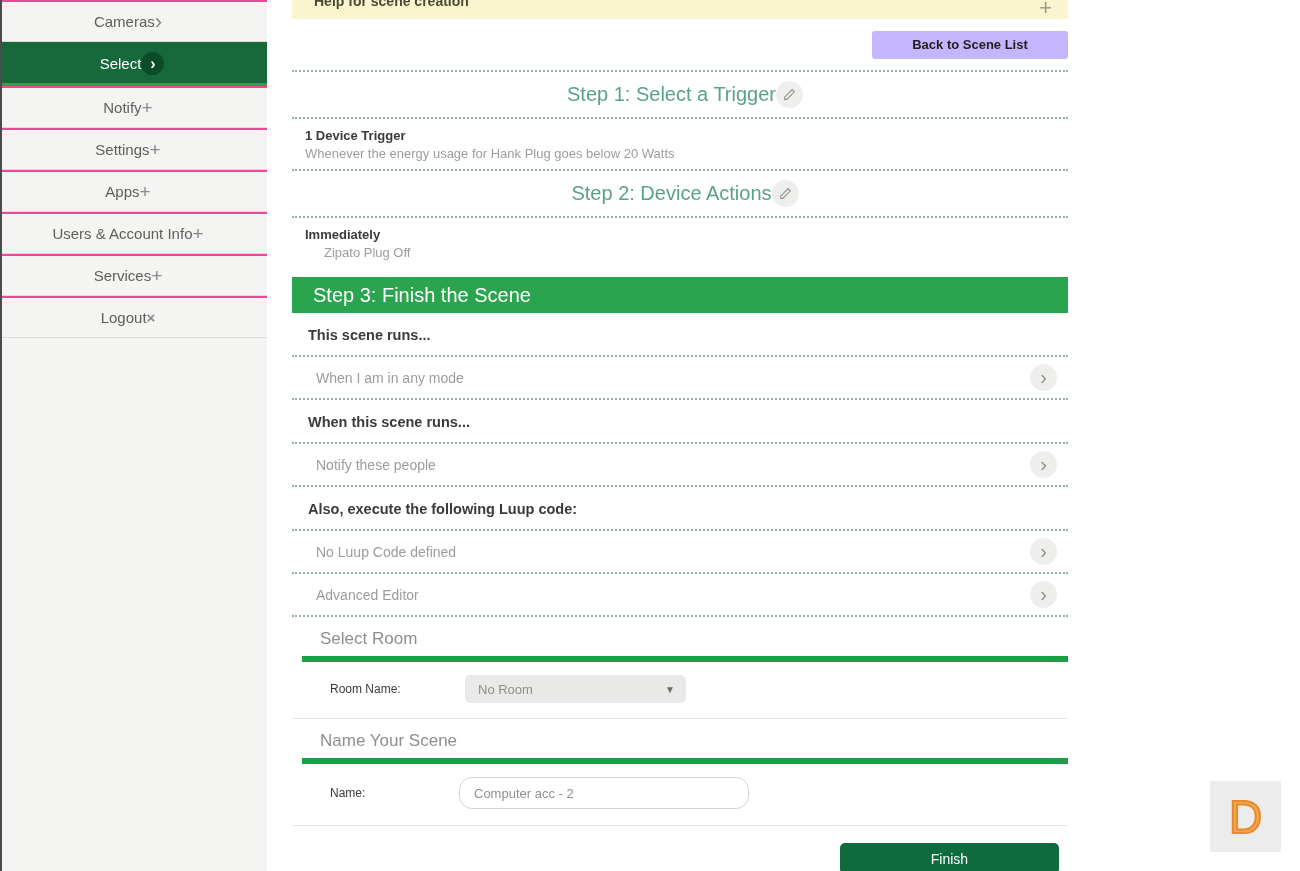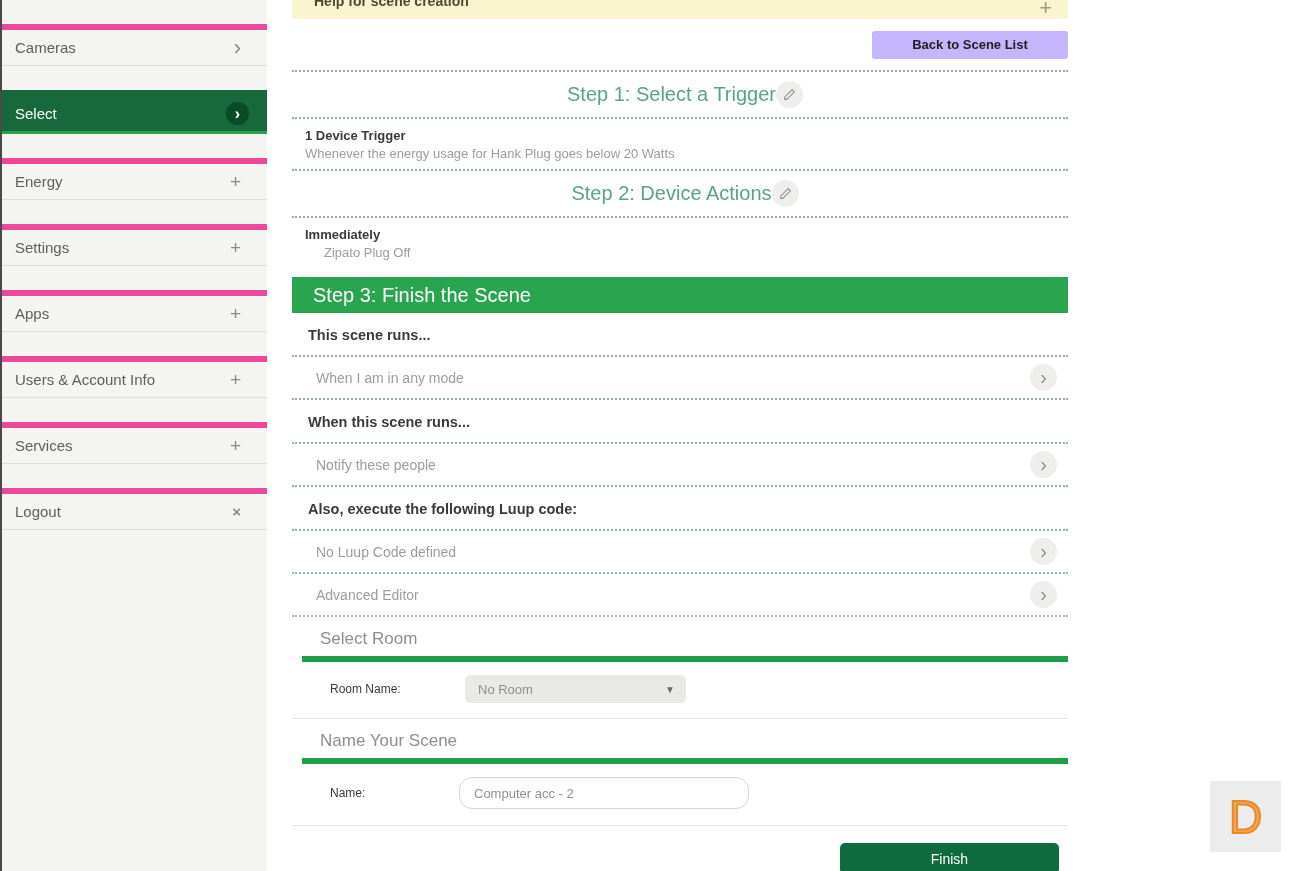--- a/index.html
+++ b/index.html
@@ -3,23 +3,23 @@
 <meta charset="utf-8">
 <style>
   * { margin:0; padding:0; box-sizing:border-box; }
   html,body { width:1300px; height:871px; background:#ffffff; overflow:hidden;
               font-family:"Liberation Sans", sans-serif; }
   .root { position:relative; width:1300px; height:871px; }
 
   
   .sidebar { position:absolute; left:0; top:0; width:267px; height:871px;
              background:#f4f4f2; border-left:2px solid #4a4a4a; }
-  .side-item { height:42px; display:flex; align-items:center; justify-content:space-between;
+  .side-item { height:42px; display:flex; align-items:center; justify-content:center;
                padding:0 26px 0 13px; font-size:15px; color:#5e5e5d;
-               border-bottom:1px solid #dcdcda; border-top:6px solid #ec4899; cursor:pointer;margin-top:24px; }
+               border-bottom:1px solid #dcdcda; border-top:2px solid #ec4899; cursor:pointer; }
   .side-item .glyph { color:#8a8a8a; font-size:19px; line-height:1; }
   .side-item .glyph.chev { font-size:22px; }
   .side-item .glyph.x { font-size:15px; font-weight:700; }
   .side-item.selected { background:#17693c; color:#ffffff; border-top-color:#17693c;
                         border-bottom:3px solid #2ba14d; height:44px; }
   .badge { width:23px; height:23px; border-radius:50%; background:#0b4c28; color:#fff;
            display:flex; align-items:center; justify-content:center;
            font-size:16px; font-weight:700; line-height:1; margin-right:-8px; }
 
   
@@ -93,21 +93,21 @@
   <nav class="sidebar">
     <div class="side-item">
       <span>Cameras</span>
       <span class="glyph chev">›</span>
     </div>
     <div class="side-item selected">
       <span>Select</span>
       <span class="badge">›</span>
     </div>
     <div class="side-item">
-      <span>Energy</span>
+      <span>Notify</span>
       <span class="glyph">+</span>
     </div>
     <div class="side-item">
       <span>Settings</span>
       <span class="glyph">+</span>
     </div>
     <div class="side-item">
       <span>Apps</span>
       <span class="glyph">+</span>
     </div>

